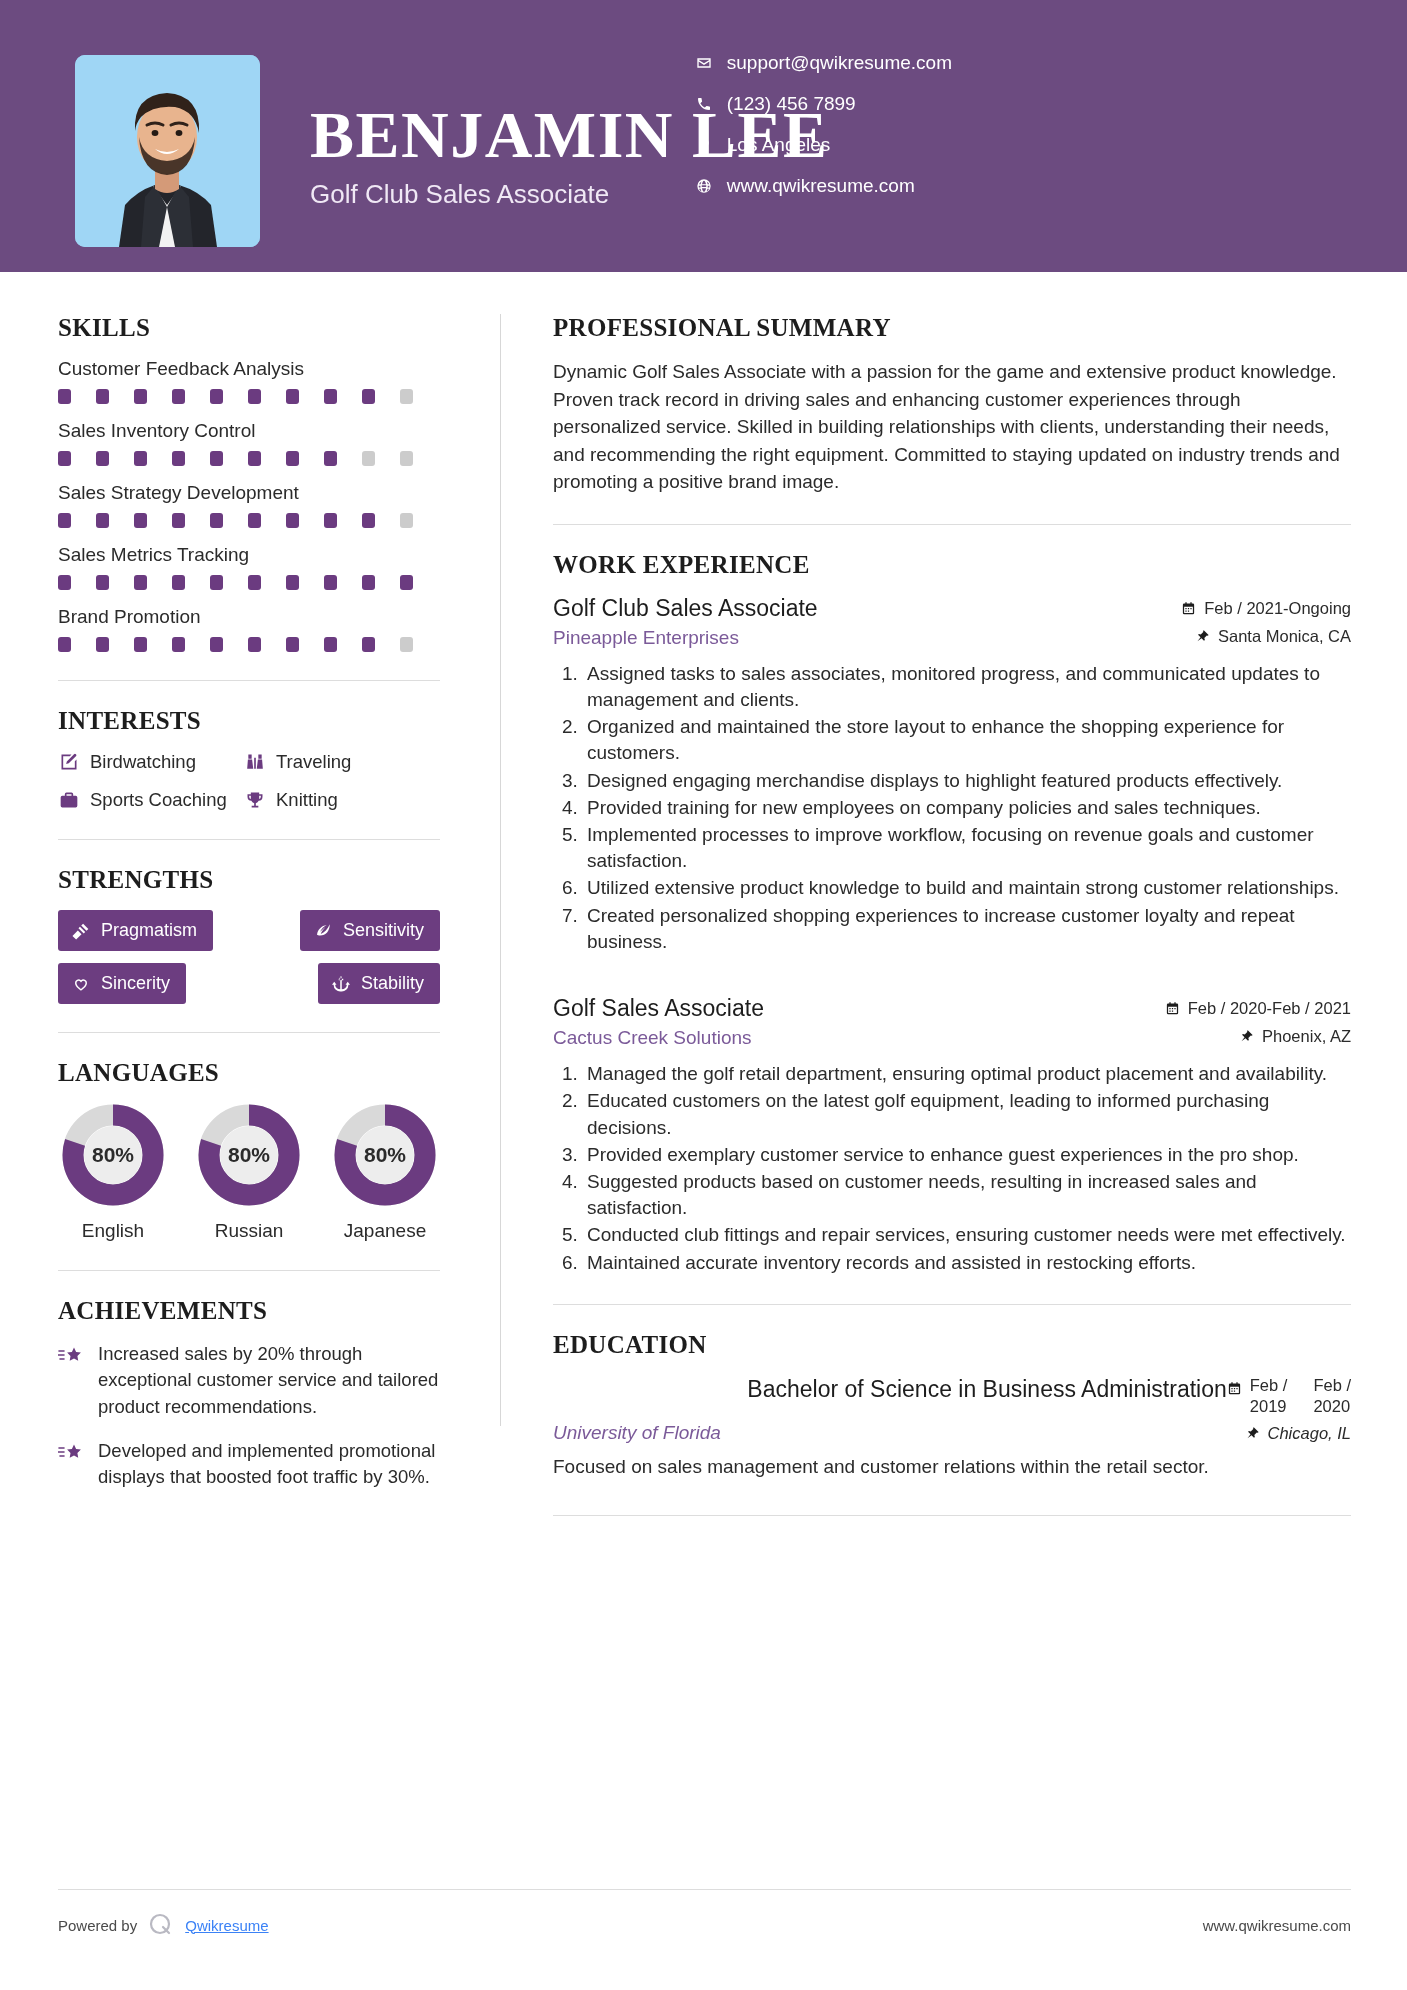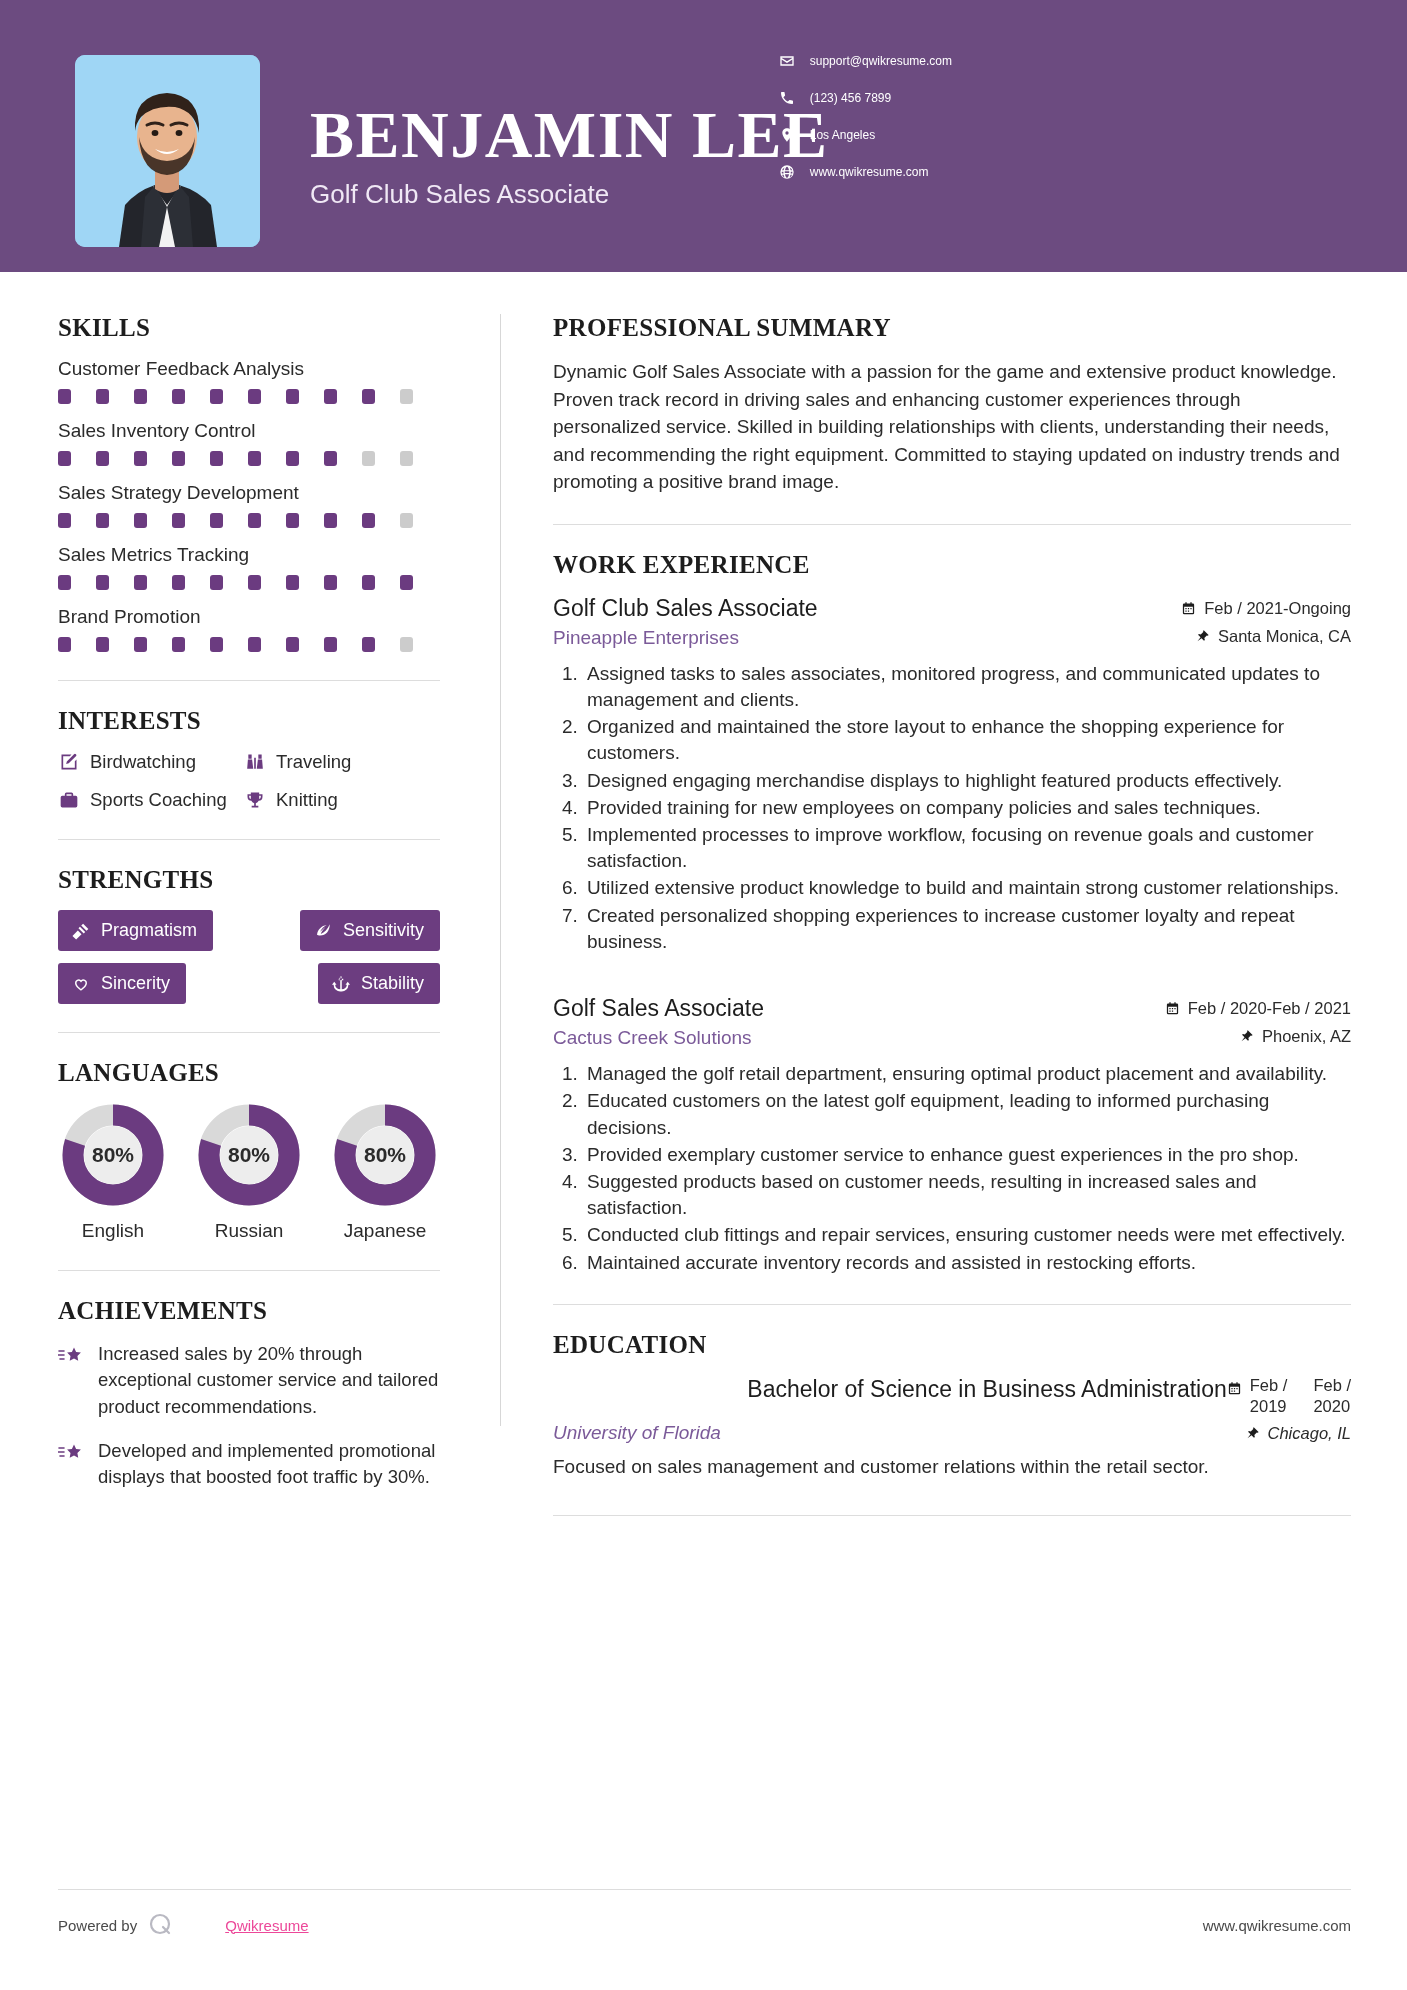--- a/index.html
+++ b/index.html
@@ -61,21 +61,21 @@
     top: 52px;
     display: flex;
     flex-direction: column;
     gap: 19px;
   }
   .contact-row {
     display: flex;
     align-items: center;
     gap: 14px;
     color: #ffffff;
-    font-size: 12px;
+    font-size: 19px;
     white-space: nowrap;
   }
   .contact-row .ci {
     width: 18px; height: 18px;
     display: inline-flex; align-items: center; justify-content: center;
     flex: 0 0 18px;
   }
   .contact-row .ci svg { width: 16px; height: 16px; fill: #ffffff; }
 
   
@@ -233,21 +233,21 @@
     position: absolute;
     left: 58px; right: 56px;
     bottom: 52px;
     display: flex;
     justify-content: space-between;
     align-items: center;
     font-size: 15px;
     color: #4a4a4a;
   }
   .footer-left { display: flex; align-items: center; gap: 11px; }
-  .brand { text-decoration: underline; color: #ec4899; margin-left: 40px; }
+  .brand { text-decoration: underline; color: #3b82f6; }
   .qlogo { width: 26px; height: 26px; }
   .footer-line {
     position: absolute;
     left: 58px; right: 56px;
     bottom: 100px;
     height: 1px;
     background: #dddddd;
   }
   .main-bottom-line {
     height: 1px; background: #dddddd; margin-top: 34px;

